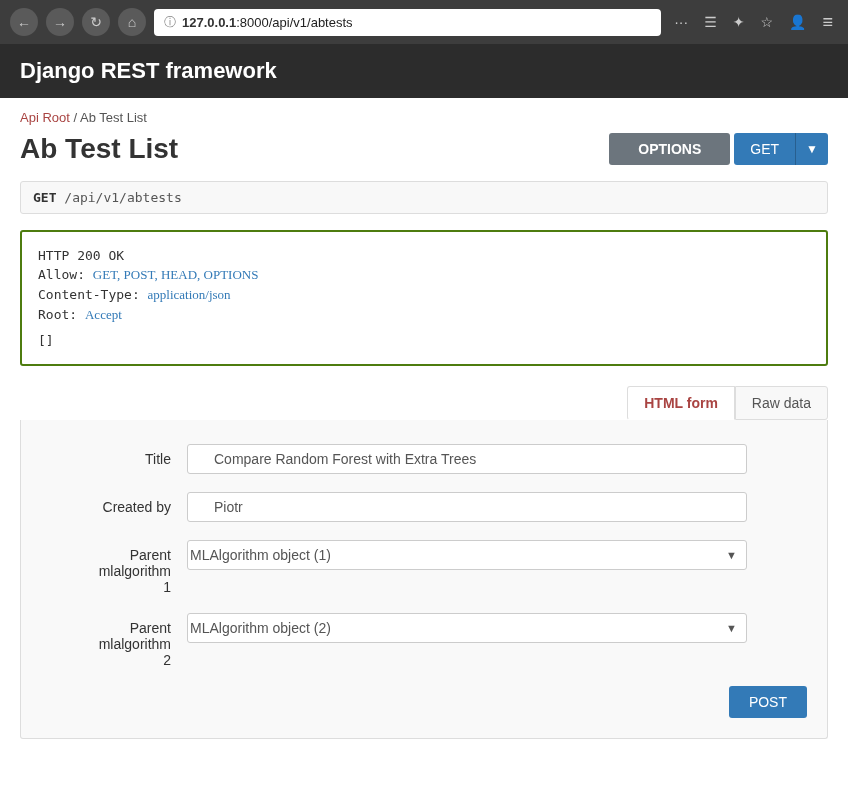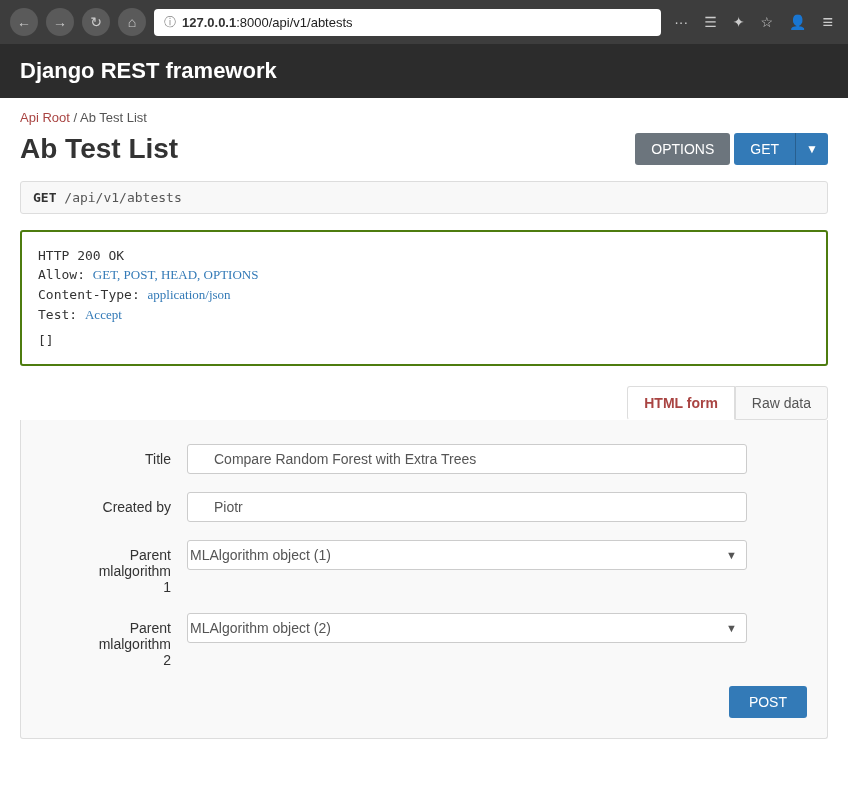--- a/index.html
+++ b/index.html
@@ -88,24 +88,25 @@
       color: #333;
     }
     .header-buttons {
       display: flex;
       gap: 4px;
     }
     .btn-options {
       background: #6c757d;
       color: #fff;
       border: none;
-      padding: 8px 16px;
-      font-size: 14px;
-      cursor: pointer;
-      border-radius: 3px;
+      padding: 8px 29px;
+      font-size: 14px;
+      cursor: pointer;
+      border-radius: 3px;
+      font-weight: bold;
     }
     .btn-get-group {
       display: flex;
       align-items: stretch;
     }
     .btn-get {
       background: #337ab7;
       color: #fff;
       border: none;
       padding: 8px 16px;
@@ -329,21 +330,21 @@
       <div class="http-status">HTTP 200 OK</div>
       <div class="response-header-row">
         <span class="header-key">Allow:</span>
         <span class="header-val-blue">GET, POST, HEAD, OPTIONS</span>
       </div>
       <div class="response-header-row">
         <span class="header-key">Content-Type:</span>
         <span class="header-val-blue">application/json</span>
       </div>
       <div class="response-header-row">
-        <span class="header-key">Test:</span>
+        <span class="header-key">Root:</span>
         <span class="header-val-blue">Accept</span>
       </div>
       <div class="empty-array">[]</div>
     </div>
 
     <div class="form-tabs">
       <button class="tab-btn active">HTML form</button>
       <button class="tab-btn">Raw data</button>
     </div>
 

